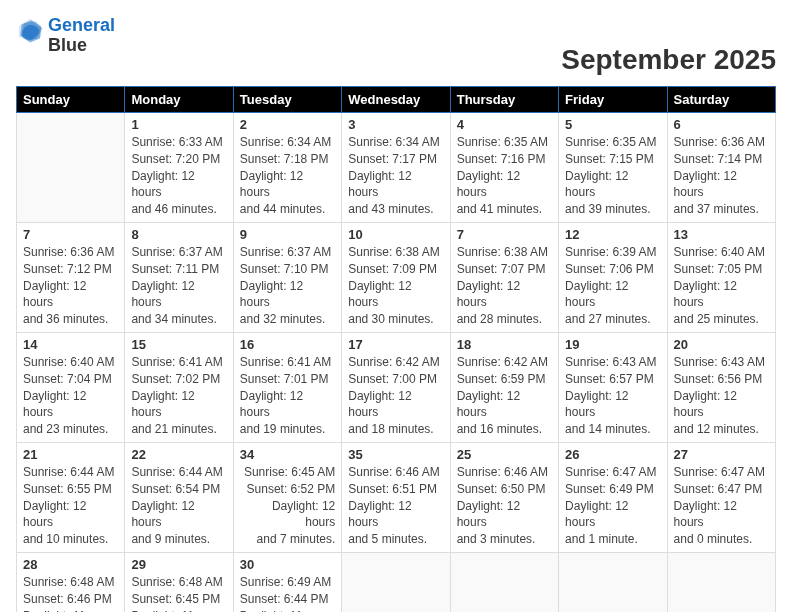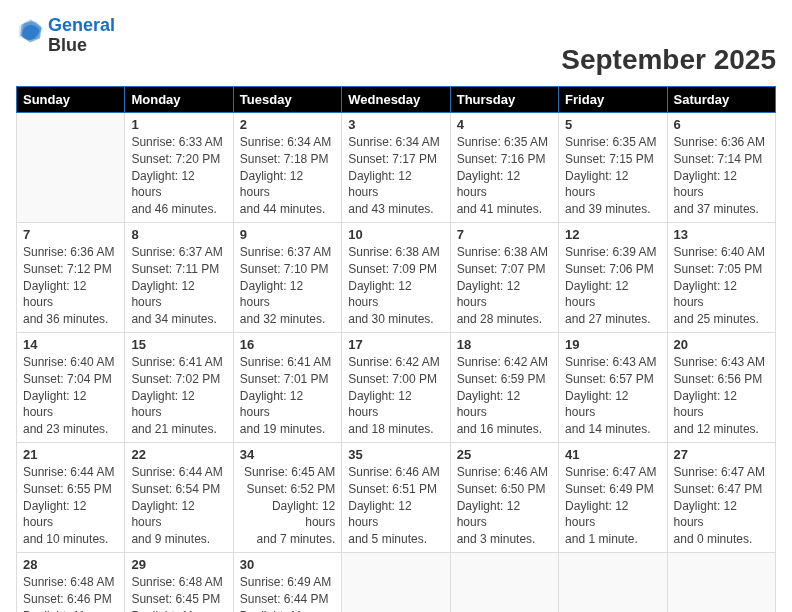--- a/index.html
+++ b/index.html
@@ -304,21 +304,21 @@
 and 5 minutes.</div>
           </td>
           <td>
             <div class="day-num">25</div>
             <div class="day-info" style="white-space: pre-line;">Sunrise: 6:46 AM
 Sunset: 6:50 PM
 Daylight: 12 hours
 and 3 minutes.</div>
           </td>
           <td>
-            <div class="day-num">41</div>
+            <div class="day-num">26</div>
             <div class="day-info" style="white-space: pre-line;">Sunrise: 6:47 AM
 Sunset: 6:49 PM
 Daylight: 12 hours
 and 1 minute.</div>
           </td>
           <td>
             <div class="day-num">27</div>
             <div class="day-info" style="white-space: pre-line;">Sunrise: 6:47 AM
 Sunset: 6:47 PM
 Daylight: 12 hours

